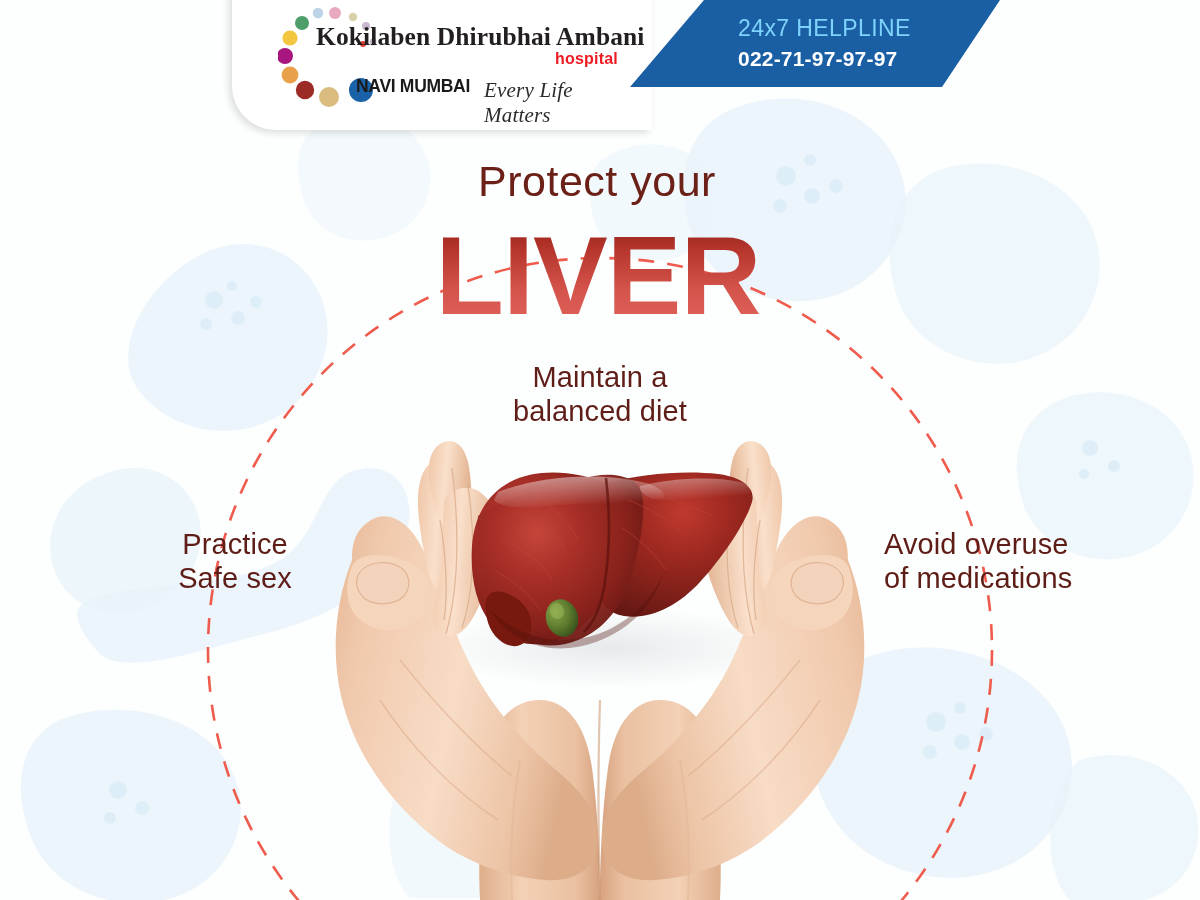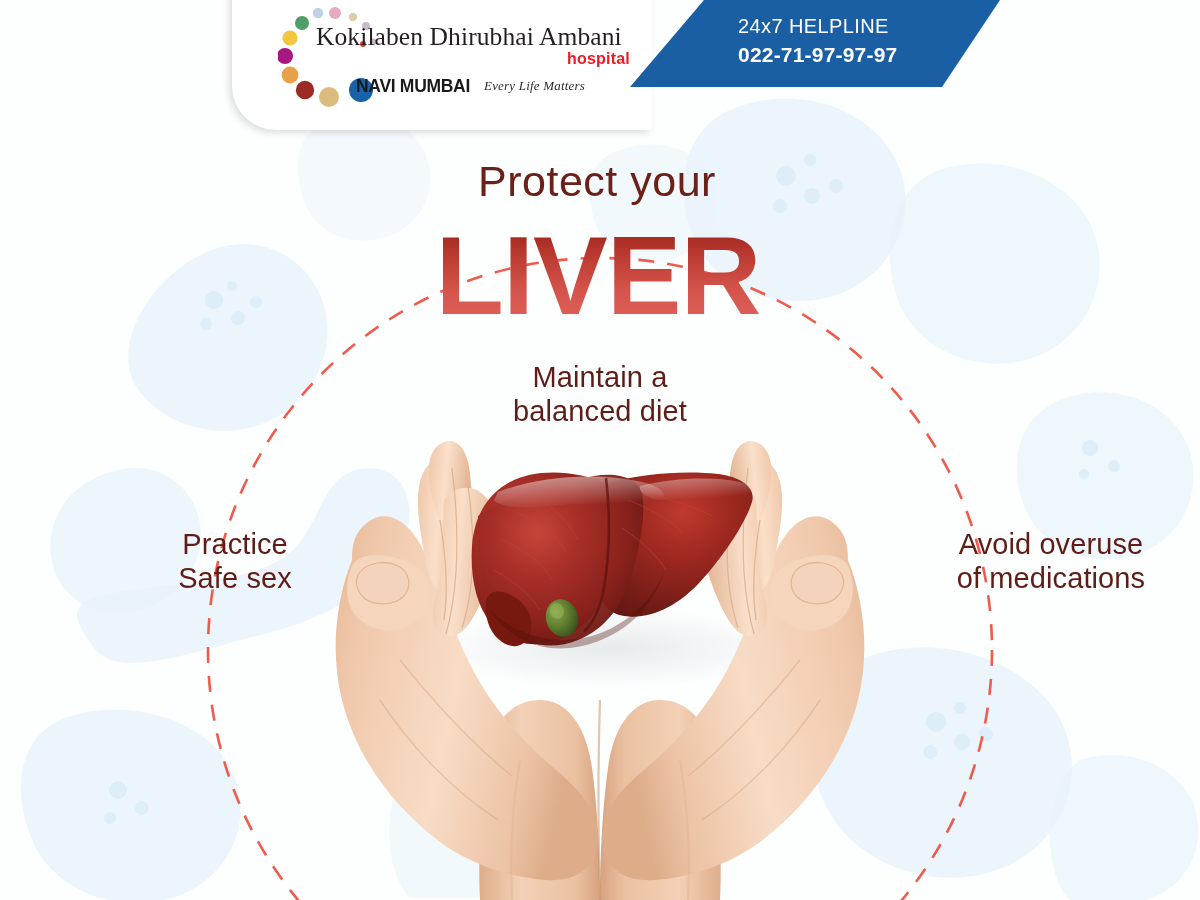--- a/index.html
+++ b/index.html
@@ -19,57 +19,57 @@
   .header-card{
     position:absolute;left:232px;top:-40px;width:420px;height:170px;
     background:#ffffff;border-radius:0 0 0 44px;
     box-shadow:-3px 3px 7px rgba(0,0,0,.13);
     z-index:3;
   }
   .logo-wrap{position:absolute;left:278px;top:4px;width:360px;height:116px;z-index:5;}
   .logo-dots{position:absolute;left:0;top:0;width:110px;height:110px;}
   .logo-text{position:absolute;left:38px;top:18px;width:320px;height:92px;}
   .logo-name{
-    font-family:"Liberation Serif", serif;font-weight:400;
+    font-family:"Liberation Serif", serif;font-weight:700;
     font-size:25.5px;color:#231f20;letter-spacing:.1px;white-space:nowrap;
     position:absolute;left:0;top:0;
   }
   .logo-hospital{
-    position:absolute;right:6px;top:28px;
+    position:absolute;right:18px;top:28px;
     font-family:"Liberation Sans", sans-serif;font-weight:700;
     font-size:16px;color:#ed1c24;letter-spacing:.2px;
   }
   .logo-city{
     position:absolute;left:40px;top:54px;
     font-family:"Liberation Sans", sans-serif;font-weight:700;
     font-size:17.5px;color:#1a1a1a;letter-spacing:-.3px;text-align:right;
   }
   .logo-tagline{
     position:absolute;left:168px;top:56px;
     font-family:"Liberation Serif", serif;font-style:italic;
-    font-size:13px;color:#2b2b2b;letter-spacing:.2px;
+    font-size:21px;color:#2b2b2b;letter-spacing:.2px;
   }
 
   
   .helpline-banner{
     position:absolute;left:630px;top:0;width:370px;height:87px;
     background:#1a5fa4;
     clip-path:polygon(74px 0, 370px 0, 312px 87px, 0 87px);
     z-index:4;
     box-shadow:0 2px 5px rgba(0,0,0,.10);
   }
   .helpline-banner:after{
     content:"";position:absolute;right:36px;top:0;width:64px;height:87px;
     background:linear-gradient(135deg,#1a5fa4 0%,#17538f 100%);
     clip-path:polygon(100% 0,100% 0,0 100%,0 100%);
     display:none;
   }
   .helpline-inner{position:absolute;left:108px;top:12px;width:230px;}
   .helpline-top{
-    font-size:20px;color:#ffffff;letter-spacing:.4px;font-weight:400;line-height:1.45;
+    font-size:23px;color:#7dd3fc;letter-spacing:.4px;font-weight:400;line-height:1.45;
   }
   .helpline-num{
     font-size:21px;color:#ffffff;letter-spacing:.2px;font-weight:700;line-height:1.35;
   }
 
   
   .title-block{position:absolute;left:0;top:160px;width:1200px;text-align:center;z-index:5;}
   .title-small{
     font-size:43px;color:#6b2018;font-weight:400;letter-spacing:.5px;line-height:1;
     margin-left:-6px;
@@ -91,21 +91,21 @@
 
   
   .tip{
     position:absolute;z-index:7;color:#5e1d16;
     font-size:29px;line-height:1.18;font-weight:400;letter-spacing:.1px;
     white-space:pre-line;
   }
   .tip-top{left:450px;top:360px;width:300px;text-align:center;}
   .tip-left-up{left:120px;top:527px;width:230px;text-align:center;}
   .tip-left-dn{left:110px;top:698px;width:240px;text-align:center;}
-  .tip-right-up{left:921px;top:527px;width:260px;text-align:center;}
+  .tip-right-up{left:884px;top:527px;width:260px;text-align:left;}
   .tip-right-dn{left:890px;top:698px;width:240px;text-align:center;}
 </style>
 </head>
 <body>
 
 <div class="stage">
 
   <svg class="bg-watermark" viewBox="0 0 1200 900" preserveAspectRatio="none">
     <defs>
       <g id="wm-organ">

